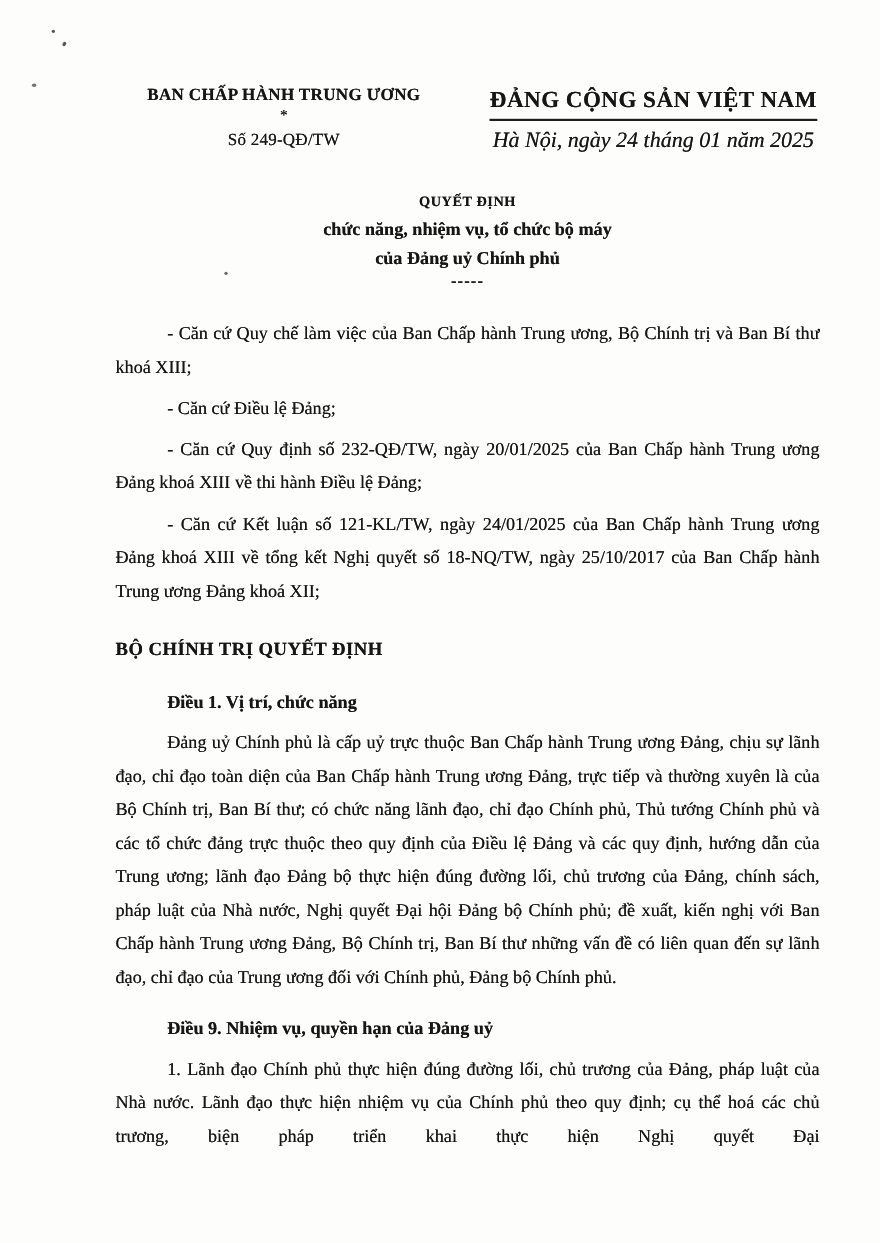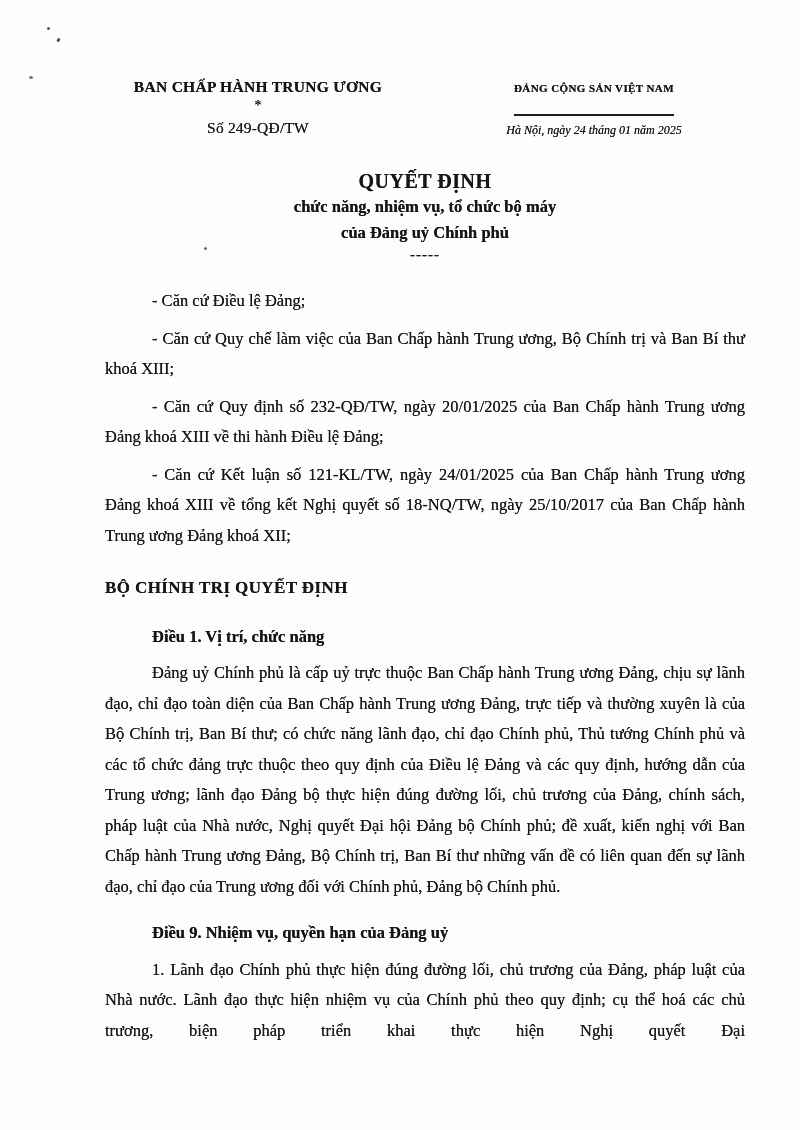--- a/index.html
+++ b/index.html
@@ -59,42 +59,42 @@
     margin-top: 7px;
     letter-spacing: .2px;
   }
   .header-right {
     width: 316px;
     text-align: center;
   }
   .motto {
     display: inline-block;
     font-weight: bold;
-    font-size: 11px;
+    font-size: 21px;
     letter-spacing: .4px;
     white-space: nowrap;
     border-bottom: 2px solid #1d1d1d;
-    padding-bottom: 20px;
+    padding-bottom: 5px;
   }
   .dateline {
     font-style: italic;
-    font-size: 12px;
+    font-size: 20px;
     margin-top: 7px;
     white-space: nowrap;
   }
 
   
   .title-block {
     margin: 30px 55px 0 105px;
     text-align: center;
     line-height: 26px;
   }
   .title-kind {
     font-weight: bold;
-    font-size: 20px;
+    font-size: 13px;
     letter-spacing: .5px;
   }
   .title-subject {
     font-weight: bold;
     font-size: 16.5px;
   }
   .title-divider {
     font-weight: bold;
     font-size: 15px;
     letter-spacing: 1px;
@@ -153,22 +153,22 @@
   </div>
 
   <div class="title-block">
     <div class="title-kind">QUYẾT ĐỊNH</div>
     <div class="title-subject">chức năng, nhiệm vụ, tổ chức bộ máy</div>
     <div class="title-subject">của Đảng uỷ Chính phủ</div>
     <div class="title-divider">-----</div>
   </div>
 
   <div class="body">
+    <p>- Căn cứ Quy chế làm việc của Ban Chấp hành Trung ương, Bộ Chính trị và Ban Bí thư khoá XIII;</p>
     <p>- Căn cứ Điều lệ Đảng;</p>
-    <p>- Căn cứ Quy chế làm việc của Ban Chấp hành Trung ương, Bộ Chính trị và Ban Bí thư khoá XIII;</p>
     <p>- Căn cứ Quy định số 232-QĐ/TW, ngày 20/01/2025 của Ban Chấp hành Trung ương Đảng khoá XIII về thi hành Điều lệ Đảng;</p>
     <p>- Căn cứ Kết luận số 121-KL/TW, ngày 24/01/2025 của Ban Chấp hành Trung ương Đảng khoá XIII về tổng kết Nghị quyết số 18-NQ/TW, ngày 25/10/2017 của Ban Chấp hành Trung ương Đảng khoá XII;</p>
 
     <p class="decision-heading">BỘ CHÍNH TRỊ QUYẾT ĐỊNH</p>
 
     <p class="article-heading">Điều 1. Vị trí, chức năng</p>
     <p>Đảng uỷ Chính phủ là cấp uỷ trực thuộc Ban Chấp hành Trung ương Đảng, chịu sự lãnh đạo, chỉ đạo toàn diện của Ban Chấp hành Trung ương Đảng, trực tiếp và thường xuyên là của Bộ Chính trị, Ban Bí thư; có chức năng lãnh đạo, chỉ đạo Chính phủ, Thủ tướng Chính phủ và các tổ chức đảng trực thuộc theo quy định của Điều lệ Đảng và các quy định, hướng dẫn của Trung ương; lãnh đạo Đảng bộ thực hiện đúng đường lối, chủ trương của Đảng, chính sách, pháp luật của Nhà nước, Nghị quyết Đại hội Đảng bộ Chính phủ; đề xuất, kiến nghị với Ban Chấp hành Trung ương Đảng, Bộ Chính trị, Ban Bí thư những vấn đề có liên quan đến sự lãnh đạo, chỉ đạo của Trung ương đối với Chính phủ, Đảng bộ Chính phủ.</p>
 
     <p class="article-heading">Điều 9. Nhiệm vụ, quyền hạn của Đảng uỷ</p>
     <p class="cutoff">1. Lãnh đạo Chính phủ thực hiện đúng đường lối, chủ trương của Đảng, pháp luật của Nhà nước. Lãnh đạo thực hiện nhiệm vụ của Chính phủ theo quy định; cụ thể hoá các chủ trương, biện pháp triển khai thực hiện Nghị quyết Đại</p>

